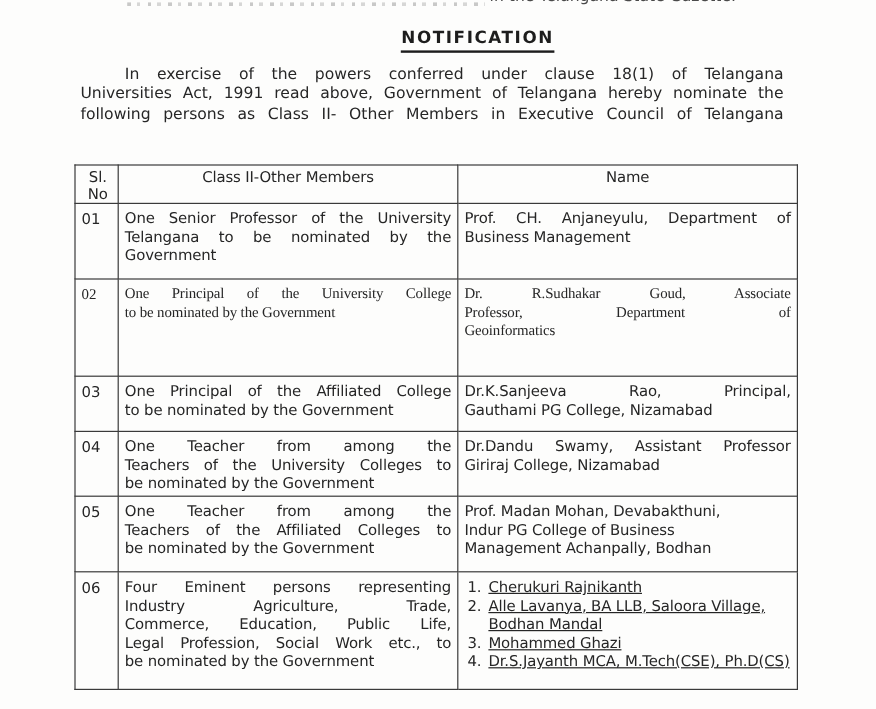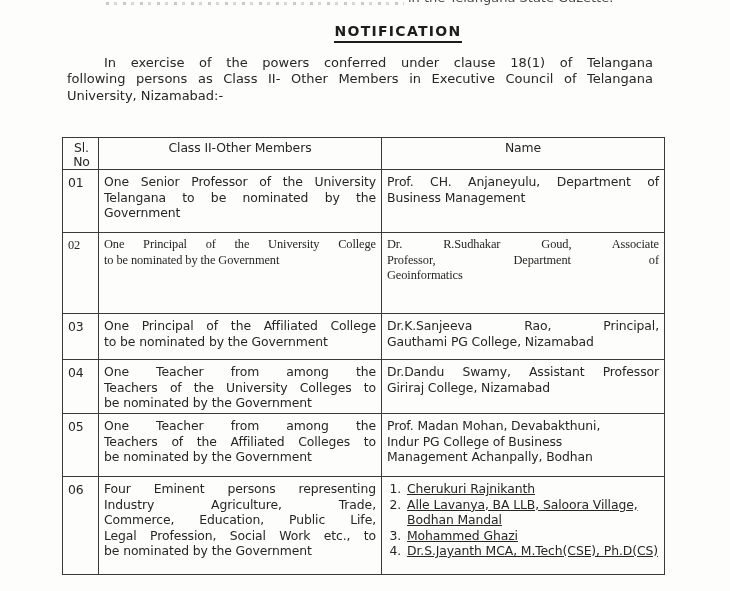--- a/index.html
+++ b/index.html
@@ -88,22 +88,22 @@
   <div class="top-clip">
     <span>in the Telangana State Gazette.</span>
   </div>
 
   <div class="heading-wrap">
     <span class="heading">NOTIFICATION</span>
   </div>
 
   <div class="intro">
     <div class="iline j indent">In exercise of the powers conferred under clause 18(1) of Telangana</div>
+    <div class="iline j">Universities Act, 1991 read above, Government of Telangana hereby nominate the</div>
     <div class="iline j">following persons as Class II- Other Members in Executive Council of Telangana</div>
-    <div class="iline">University, Nizamabad:-</div>
   </div>
 
   <table class="doc-table">
     <colgroup>
         <col class="c1">
         <col class="c2">
         <col class="c3">
       </colgroup>
     <tbody>
         <tr class="hr">

